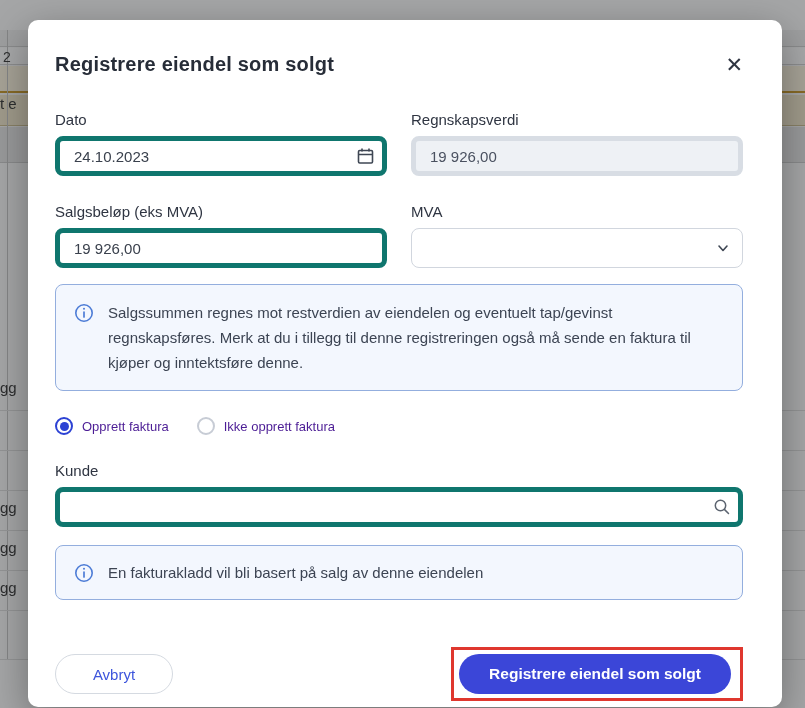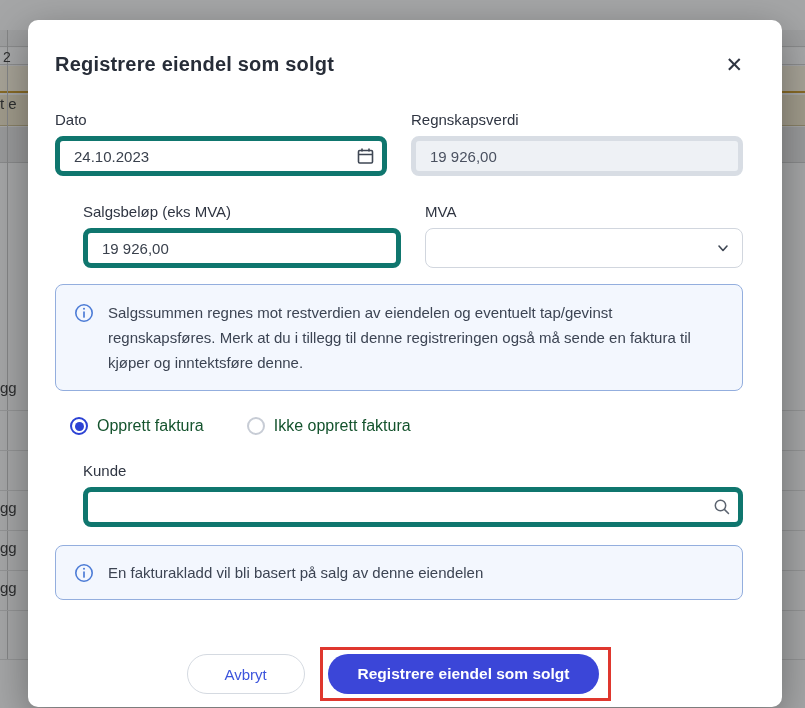--- a/index.html
+++ b/index.html
@@ -40,21 +40,21 @@
   .modal-header { display: flex; justify-content: space-between; align-items: flex-start; }
   .modal-title { font-size: 20px; font-weight: 600; color: #272d38; letter-spacing: 0.2px; }
   .close-btn {
     background: none; border: none; cursor: pointer; font-size: 21px; line-height: 20px;
     color: #2f3542; font-weight: 400; padding: 0; margin-top: 2px;
     font-family: "Liberation Sans", sans-serif;
   }
 
   .grid-2 { display: grid; grid-template-columns: 1fr 1fr; column-gap: 24px; }
   .mt-36 { margin-top: 35px; }
-  .mt-28 { margin-top: 27px; margin-left: 28px; }
+  .mt-28 { margin-top: 27px; }
   .field-label { font-size: 15px; color: #2f3542; margin-bottom: 8px; display: block; }
   .input-wrap { position: relative; }
   .text-input {
     width: 100%; height: 40px; border: 5px solid #0f766e; border-radius: 8px;
     font-size: 15px; color: #3a414d; padding: 0 14px; background: #fff; outline: none;
     font-family: "Liberation Sans", sans-serif;
   }
   .text-input.disabled { background: #eef1f5; border-color: #d8dde4; color: #4a5160; }
   .icon-in-field {
     position: absolute; right: 12px; top: 50%; transform: translateY(-50%);
@@ -70,32 +70,32 @@
     margin-top: 16px; border: 1px solid #93aede; background: #f3f7fe; border-radius: 8px;
     padding: 15px 20px 15px 18px; display: flex; gap: 14px; align-items: flex-start;
     font-size: 15px; line-height: 25px; color: #3c4453;
   }
   .info-box.single { margin-top: 18px; padding-top: 14px; padding-bottom: 14px; align-items: center; }
   .info-icon { flex: 0 0 auto; margin-top: 3px; display: flex; }
   .info-box.single .info-icon { margin-top: 0; }
 
   
   .radio-row { margin-top: 26px; display: flex; align-items: center; gap: 28px; }
-  .radio-opt { display: flex; align-items: center; gap: 9px; font-size: 16px; color: #14532d; cursor: pointer; margin-left: 15px; }
+  .radio-opt { display: flex; align-items: center; gap: 9px; font-size: 13px; color: #4c1d95; cursor: pointer; }
   .radio-circle {
     width: 18px; height: 18px; border-radius: 50%; border: 2px solid #c7ccd5;
     display: inline-flex; align-items: center; justify-content: center; background: #fff;
   }
   .radio-circle.checked { border-color: #2c42d4; }
   .radio-circle.checked::after {
     content: ""; width: 9px; height: 9px; border-radius: 50%; background: #2c42d4; display: block;
   }
 
   
-  .footer { margin-top: 47px; display: flex; justify-content: center; align-items: center; gap: 15px; }
+  .footer { margin-top: 47px; display: flex; justify-content: space-between; align-items: center; gap: 15px; }
   .btn-cancel {
     width: 118px; height: 40px; border-radius: 20px; border: 1px solid #d5dae1;
     background: #fff; color: #3d55dc; font-size: 15px; cursor: pointer;
     font-family: "Liberation Sans", sans-serif;
   }
   .annotation-box { border: 3px solid #df372e; padding: 4px 9px 4px 5px; }
   .btn-submit {
     height: 40px; border-radius: 21px; border: none; background: #3b46d8; color: #ffffff;
     font-size: 15.5px; font-weight: 700; padding: 0 30px; cursor: pointer;
     font-family: "Liberation Sans", sans-serif;

